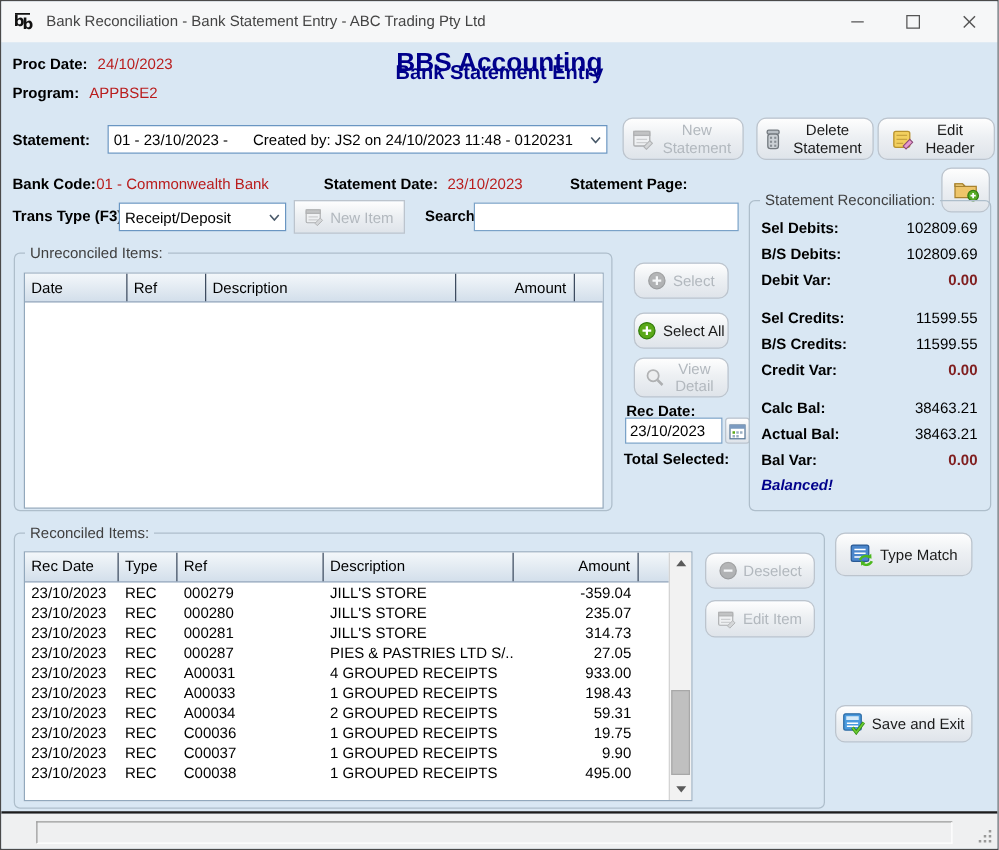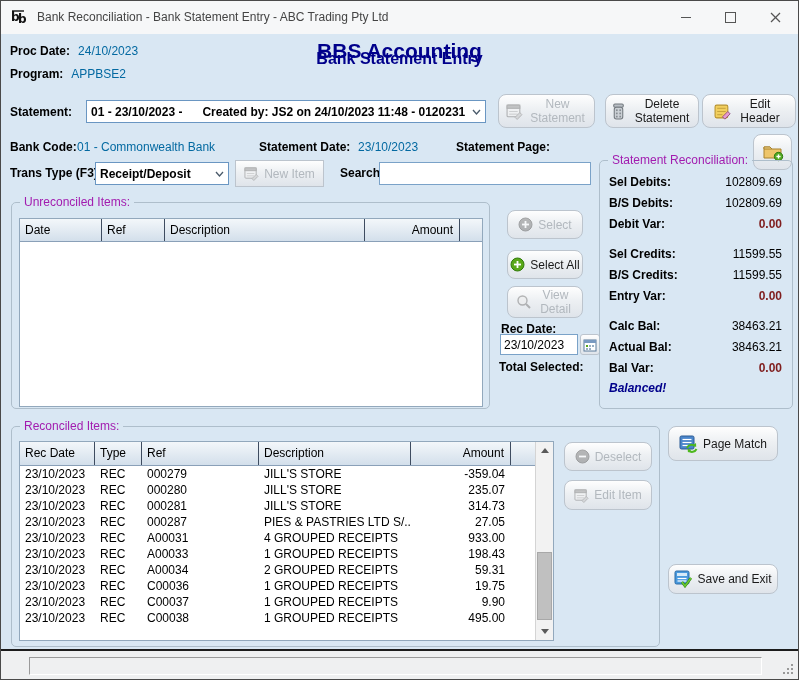--- a/index.html
+++ b/index.html
@@ -8,40 +8,40 @@
   .titlebar{position:absolute;top:0;left:0;right:0;height:33px;background:#f6f7f8;}
   .titlebar .appicon{position:absolute;left:9px;top:8px;width:17px;height:17px;}
   .titlebar .title{position:absolute;left:36px;top:9px;font-size:12px;color:#444;}
   .wctl{position:absolute;top:0;width:45px;height:33px;display:flex;align-items:center;justify-content:center;cursor:pointer;}
   .wctl-min{right:90px}.wctl-max{right:45px}.wctl-close{right:0}
   .glyph-min{width:10px;height:0;border-top:1px solid #555;}
   .glyph-max{width:9px;height:9px;border:1px solid #555;}
   
   .client{position:absolute;top:33px;left:0;right:0;height:615px;border-bottom:2px solid #1c1c1c;background:#d9e7f3;font-size:12px;color:#000;}
   .lbl{font-weight:bold;color:#000;white-space:nowrap;}
-  .val{color:#0369a1;white-space:nowrap;}
+  .val{color:#b91c1c;white-space:nowrap;}
   .hleft1{position:absolute;left:9px;top:10px;}
   .hleft2{position:absolute;left:9px;top:33px;}
   .hleft1 .val,.hleft2 .val{display:inline-block;margin-left:8px;}
   .apptitle{position:absolute;left:0;right:0;top:5px;text-align:center;font-size:21px;font-weight:bold;color:#00008B;}
   .screentitle{position:absolute;left:0;right:0;top:16px;text-align:center;font-size:16px;font-weight:bold;color:#00008B;}
   .hright{position:absolute;right:10px;top:10px;display:grid;grid-template-columns:auto 72px;grid-row-gap:13px;}
   .hright .lbl{text-align:right;}
   .hright .val{text-align:left;padding-left:10px;}
   
-  .combo{position:absolute;box-sizing:border-box;background:#fff;border:1px solid #6a96c2;display:flex;align-items:center;padding:0 18px 0 4px;cursor:pointer;overflow:hidden;white-space:pre;font-weight:bold;}
+  .combo{position:absolute;box-sizing:border-box;background:#fff;border:1px solid #6a96c2;display:flex;align-items:center;padding:0 18px 0 4px;cursor:pointer;overflow:hidden;white-space:pre;}
   .combo .chev{position:absolute;right:4px;top:50%;margin-top:-3px;}
   .tinput{position:absolute;box-sizing:border-box;background:#fff;border:1px solid #7aa2c8;font-family:"Liberation Sans",sans-serif;font-size:12px;padding:0 3px;}
   .btn{position:absolute;box-sizing:border-box;display:flex;align-items:center;justify-content:center;gap:5px;background:linear-gradient(#fefefe,#edf0f3 45%,#dfe4ea);border:1px solid #bcc4cd;border-radius:8px;font-size:12px;color:#1a1a1a;cursor:pointer;text-align:center;line-height:14px;}
   .btn.disabled{color:#b2b8be;}
   .btn.disabled svg{filter:grayscale(1) opacity(.5);}
   .btn span{white-space:pre-line;}
   
   fieldset{position:absolute;box-sizing:border-box;margin:0;border:1px solid #aebecb;border-radius:5px;padding:0;background:transparent;}
-  legend{font-size:12px;color:#a21caf;margin-left:8px;padding:0 4px;font-weight:normal;}
+  legend{font-size:12px;color:#404040;margin-left:8px;padding:0 4px;font-weight:normal;}
   
   .tbl{position:absolute;box-sizing:border-box;background:#fff;border:1px solid #92a8bc;}
   .t-head{display:grid;height:22px;line-height:22px;background:linear-gradient(#f3f7fa,#d3dfeb);border-bottom:1px solid #8aa0b8;}
   .th{border-right:1px solid #3e4c60;padding-left:5px;white-space:nowrap;overflow:hidden;font-size:12px;}
   .th:last-child{border-right:none;}
   .t-row{display:grid;height:16px;line-height:16px;font-size:12px;}
   .t-cell{padding-left:5px;white-space:nowrap;overflow:hidden;}
   .unrec-grid{grid-template-columns:82px 63px 200px 95px 1fr;}
   .unrec .th:nth-child(4){text-align:right;padding-right:6px;}
   .rec-grid{grid-template-columns:75px 47px 117px 152px 100px 1fr;}
@@ -249,21 +249,21 @@
         <div class="recon-gap"></div>
         <div class="recon-row">
             <span class="lbl">Sel Credits:</span>
             <span class="recon-value">11599.55</span>
           </div>
         <div class="recon-row">
             <span class="lbl">B/S Credits:</span>
             <span class="recon-value">11599.55</span>
           </div>
         <div class="recon-row">
-            <span class="lbl">Entry Var:</span>
+            <span class="lbl">Credit Var:</span>
             <span class="recon-value var">0.00</span>
           </div>
         <div class="recon-gap"></div>
         <div class="recon-row">
             <span class="lbl">Calc Bal:</span>
             <span class="recon-value">38463.21</span>
           </div>
         <div class="recon-row">
             <span class="lbl">Actual Bal:</span>
             <span class="recon-value">38463.21</span>
@@ -395,21 +395,21 @@
       <svg width="19" height="18" viewBox="0 0 19 18">
           <rect x="1" y="1" width="14" height="13" rx="1.5" fill="#4a86cc" stroke="#2a5a94"></rect>
           <line x1="3.5" y1="4.5" x2="12.5" y2="4.5" stroke="#fff" stroke-width="1.2"></line>
           <line x1="3.5" y1="7.5" x2="12.5" y2="7.5" stroke="#fff" stroke-width="1.2"></line>
           <line x1="3.5" y1="10.5" x2="9" y2="10.5" stroke="#fff" stroke-width="1.2"></line>
           <path d="M8 13 a5 5 0 0 1 8 -2" fill="none" stroke="#4db81e" stroke-width="2"></path>
           <path d="M17 8 L17.2 12 L13.5 10.5 Z" fill="#4db81e"></path>
           <path d="M17.5 14 a5 5 0 0 1 -8 1.5" fill="none" stroke="#4db81e" stroke-width="2"></path>
           <path d="M9 17.6 L8.6 13.6 L12.4 15 Z" fill="#4db81e"></path>
         </svg>
-      <span>Page Match</span>
+      <span>Type Match</span>
     </div>
     <div class="btn" style="left:667px;top:530px;width:110px;height:30px;">
       <svg width="18" height="18" viewBox="0 0 18 18">
           <rect x="1" y="1" width="14" height="13" rx="1.5" fill="#4a9ade" stroke="#2a6aa4"></rect>
           <rect x="3" y="3" width="10" height="3" fill="#d6eaf8"></rect>
           <line x1="3.5" y1="8.5" x2="12.5" y2="8.5" stroke="#fff" stroke-width="1.2"></line>
           <line x1="3.5" y1="11" x2="12.5" y2="11" stroke="#fff" stroke-width="1.2"></line>
           <path d="M8 12 L11 16 L17 8" fill="none" stroke="#2e8a10" stroke-width="2.6"></path>
           <path d="M8 12 L11 16 L17 8" fill="none" stroke="#6cc832" stroke-width="1.4"></path>
         </svg>

